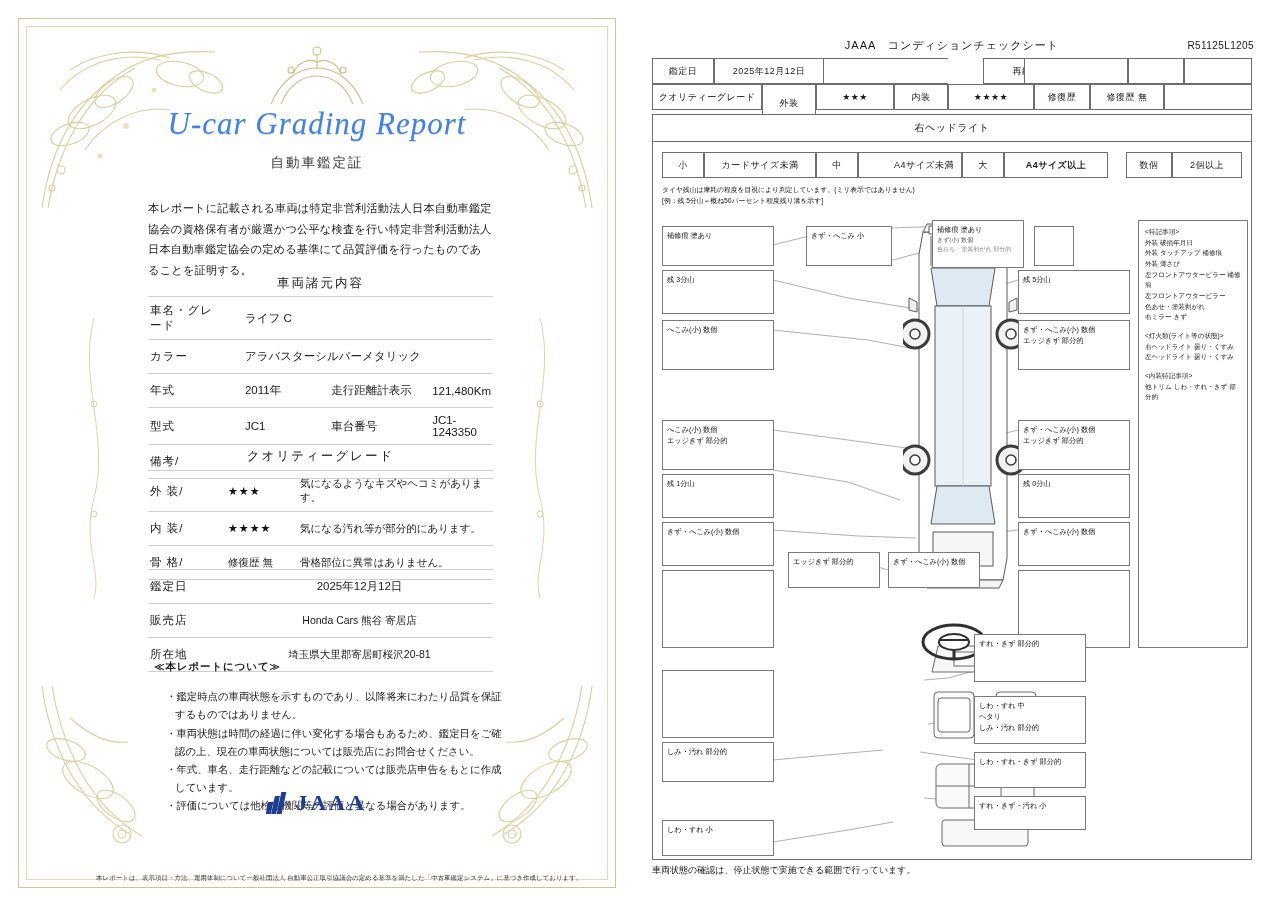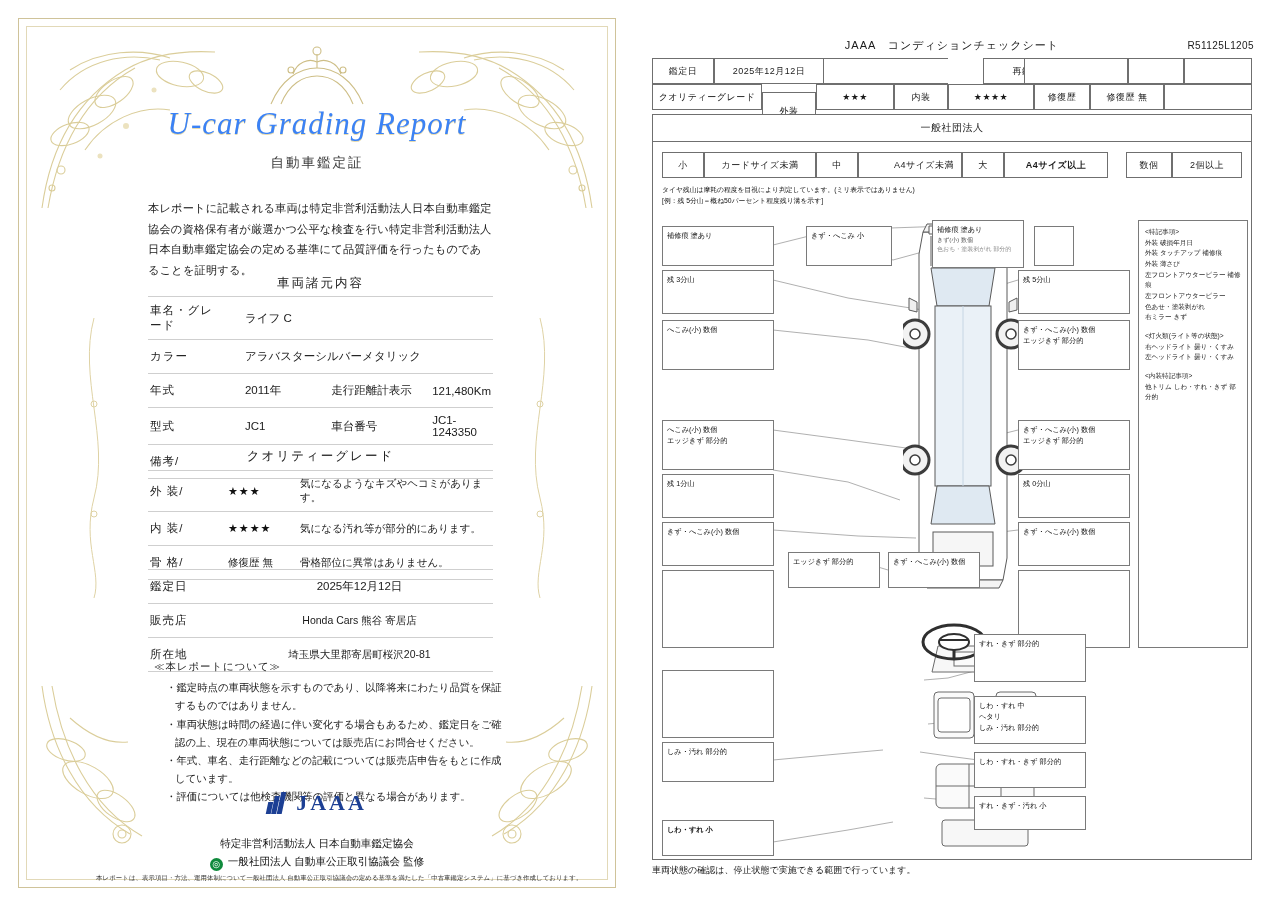--- a/index.html
+++ b/index.html
@@ -103,21 +103,21 @@
   .stars { color: #111; letter-spacing: 1px; font-size: 11px; }
   .note-small { font-size: 10.5px; }
   .cert-notes {
     position: absolute;
     left: 136px;
     width: 350px;
     font-size: 10.4px;
     line-height: 1.75;
     color: #222;
   }
-  .cert-notes .nt-title { letter-spacing: 1px; margin-bottom: 3px; }
+  .cert-notes .nt-title { letter-spacing: 1px; margin-bottom: 12px; font-weight: bold; }
   .cert-notes ul { margin: 0; padding-left: 12px; list-style: none; }
   .cert-notes li { text-indent: -9px; padding-left: 9px; }
   .jaaa-logo {
     position: absolute;
     left: 0; right: 0;
     text-align: center;
   }
   .jaaa-mark {
     display: inline-block;
     vertical-align: middle;
@@ -434,24 +434,20 @@
         <li>・車両状態は時間の経過に伴い変化する場合もあるため、鑑定日をご確認の上、現在の車両状態については販売店にお問合せください。</li>
         <li>・年式、車名、走行距離などの記載については販売店申告をもとに作成しています。</li>
         <li>・評価については他検査機関等の評価と異なる場合があります。</li>
       </ul>
     </div>
 
     <div class="jaaa-logo" style="top:772px;">
       <span class="jaaa-mark"><i></i><i></i><i></i></span><span class="jaaa-text">JAAA</span>
     </div>
 
-    <div class="footer-org" style="top:816px;">
-      <div>特定非営利活動法人 日本自動車鑑定協会</div>
-      <div><span class="eco-badge">◎</span><span>一般社団法人 自動車公正取引協議会 監修</span></div>
-    </div>
 
     <div class="footer-fine" style="top:856px;">本レポートは、表示項目・方法、運用体制について一般社団法人 自動車公正取引協議会の定める基準を満たした「中古車鑑定システム」に基づき作成しております。</div>
   </div>
 
   <div class="sheet">
 
     <div class="sheet-title">JAAA　コンディションチェックシート</div>
     <div class="sheet-code">R51125L1205</div>
 
     <div class="bx" style="left:4px;top:28px;width:62px;height:26px;">
@@ -466,21 +462,21 @@
     </div>
     <div class="bx" style="left:376px;top:28px;width:104px;height:26px;">
       <div class="bx-lab"></div>
     </div>
     <div class="bx" style="left:480px;top:28px;width:56px;height:26px;"></div>
     <div class="bx" style="left:536px;top:28px;width:68px;height:26px;"></div>
 
     <div class="bx" style="left:4px;top:54px;width:110px;height:26px;">
       <div class="bx-lab">クオリティーグレード</div>
     </div>
-    <div class="bx" style="left:114px;top:62px;width:54px;height:38px;">
+    <div class="bx" style="left:114px;top:54px;width:54px;height:38px;">
       <div class="bx-lab">外装</div>
     </div>
     <div class="bx" style="left:168px;top:54px;width:78px;height:26px;">
       <div class="bx-lab">★★★</div>
     </div>
     <div class="bx" style="left:246px;top:54px;width:54px;height:26px;">
       <div class="bx-lab">内装</div>
     </div>
     <div class="bx" style="left:300px;top:54px;width:86px;height:26px;">
       <div class="bx-lab">★★★★</div>
@@ -489,21 +485,21 @@
       <div class="bx-lab">修復歴</div>
     </div>
     <div class="bx" style="left:442px;top:54px;width:74px;height:26px;">
       <div class="bx-lab">修復歴 無</div>
     </div>
     <div class="bx" style="left:516px;top:54px;width:88px;height:26px;">
       <div class="bx-lab"></div>
     </div>
 
     <div class="bx" style="left:4px;top:84px;width:600px;height:28px;">
-      <div class="bx-lab" style="font-size:10px;">一般社団法人</div>
+      <div class="bx-lab" style="font-size:10px;">右ヘッドライト</div>
     </div>
 
     <div class="bx" style="left:4px;top:112px;width:600px;height:718px;border-top:none;"></div>
 
     <div class="bx" style="left:14px;top:122px;width:42px;height:26px;">
       <div class="bx-lab" style="font-size:9px;">小</div>
     </div>
     <div class="bx" style="left:56px;top:122px;width:112px;height:26px;">
       <div class="bx-lab" style="font-size:9px;">カードサイズ未満</div>
     </div>
@@ -696,21 +692,21 @@
     </div>
     <div class="cb" style="left:14px;top:712px;width:112px;height:40px;">
       <div>しみ・汚れ 部分的</div>
     </div>
     <div class="cb" style="left:326px;top:722px;width:112px;height:36px;">
       <div>しわ・すれ・きず 部分的</div>
     </div>
     <div class="cb" style="left:326px;top:766px;width:112px;height:34px;">
       <div>すれ・きず・汚れ 小</div>
     </div>
-    <div class="cb" style="left:14px;top:790px;width:112px;height:36px;font-weight:bold;">
+    <div class="cb" style="left:14px;top:790px;width:112px;height:36px;">
       <div>しわ・すれ 小</div>
     </div>
 
     <div class="cb" style="left:14px;top:640px;width:112px;height:68px;"></div>
 
     <div class="remark" style="left:490px;top:190px;width:110px;height:428px;">
       <div class="h">&lt;特記事項&gt;</div>
       <div>外装 破損年月日</div>
       <div>外装 タッチアップ 補修痕</div>
       <div>外装 薄さび</div>

